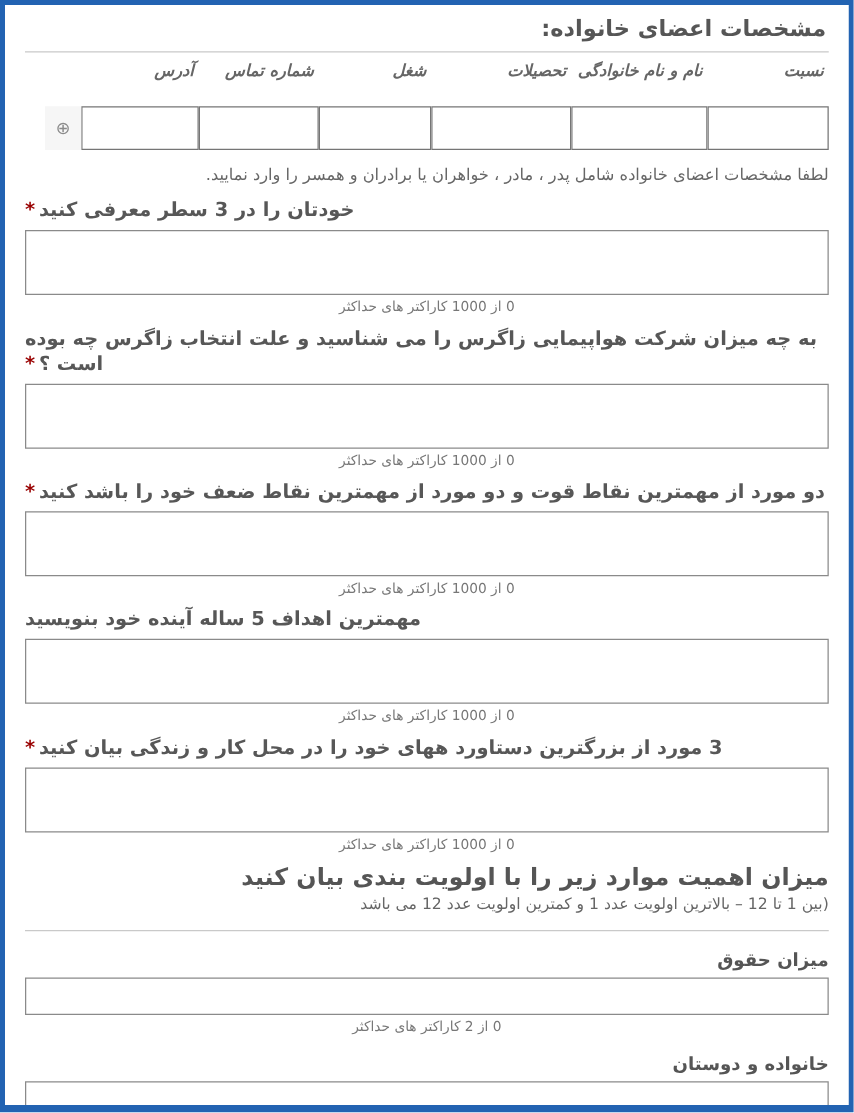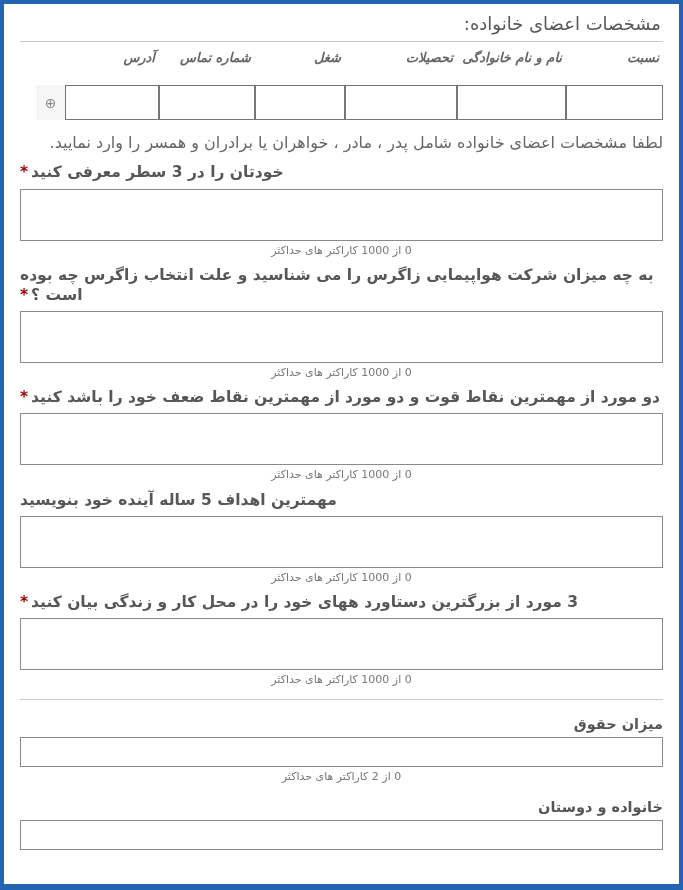--- a/index.html
+++ b/index.html
@@ -12,21 +12,21 @@
   .page {
     width: 683px; height: 890px;
     border: 4px solid #2263b2;
     border-bottom-width: 6px;
     background: #fff;
     padding: 4px 16px;
     direction: rtl;
     overflow: hidden;
   }
   .section-title {
-    font-size: 18px; font-weight: 400; color: #565656;
+    font-size: 18px; font-weight: 700; color: #565656;
     padding: 5px 2px 7px; text-align: right;
   }
   .hr { border: 0; border-top: 1px solid #c9c9c9; height: 0; }
   .hr.top { margin: 0 0 4px; }
   .hr.mid { margin: 13px 0 0; }
 
   
   .ftable { direction: rtl; }
   .fhead-row { display: flex; align-items: flex-start; min-height: 38px; margin-top: 5px; }
   .fhead-cell {
@@ -49,21 +49,21 @@
   .c-address   { width: 94px; }
   .c-add       { width: 29px; }
   .add-cell {
     background: #f6f6f6; display: flex;
     align-items: center; justify-content: center;
     cursor: pointer;
   }
   .add-icon { color: #8a8a8a; font-size: 14px; line-height: 1; }
 
   .help-text {
-    font-size: 16px; color: #666; text-align: right;
+    font-size: 13px; color: #666; text-align: right;
     margin: 12px 0 5px; line-height: 1.4;
   }
 
   
   .q-label {
     font-size: 15.5px; font-weight: 600; color: #575757;
     text-align: left; margin: 8px 0 6px; line-height: 1.3;
   }
   .req { color: #990000; font-weight: 700; margin-right: 3px; }
   .q-textarea {
@@ -164,20 +164,22 @@
   </div>
 
   <div>
     <div class="q-label">
       <span>3 مورد از بزرگترین دستاورد ههای خود را در محل کار و زندگی بیان کنید</span><span class="req">*</span>
     </div>
     <textarea class="q-textarea" style=""></textarea>
     <div class="counter">0 از 1000 کاراکتر های حداکثر</div>
   </div>
 
+  <div class="prio-heading">میزان اهمیت موارد زیر را با اولویت بندی بیان کنید</div>
+  <div class="prio-subtitle">(بین 1 تا 12 – بالاترین اولویت عدد 1 و کمترین اولویت عدد 12 می باشد</div>
   <div class="hr mid"></div>
 
   <div>
     <div class="f-label">میزان حقوق</div>
     <input type="text" class="f-input" style="">
     <div class="counter">0 از 2 کاراکتر های حداکثر</div>
   </div>
 
   <div>
     <div class="f-label">خانواده و دوستان</div>

